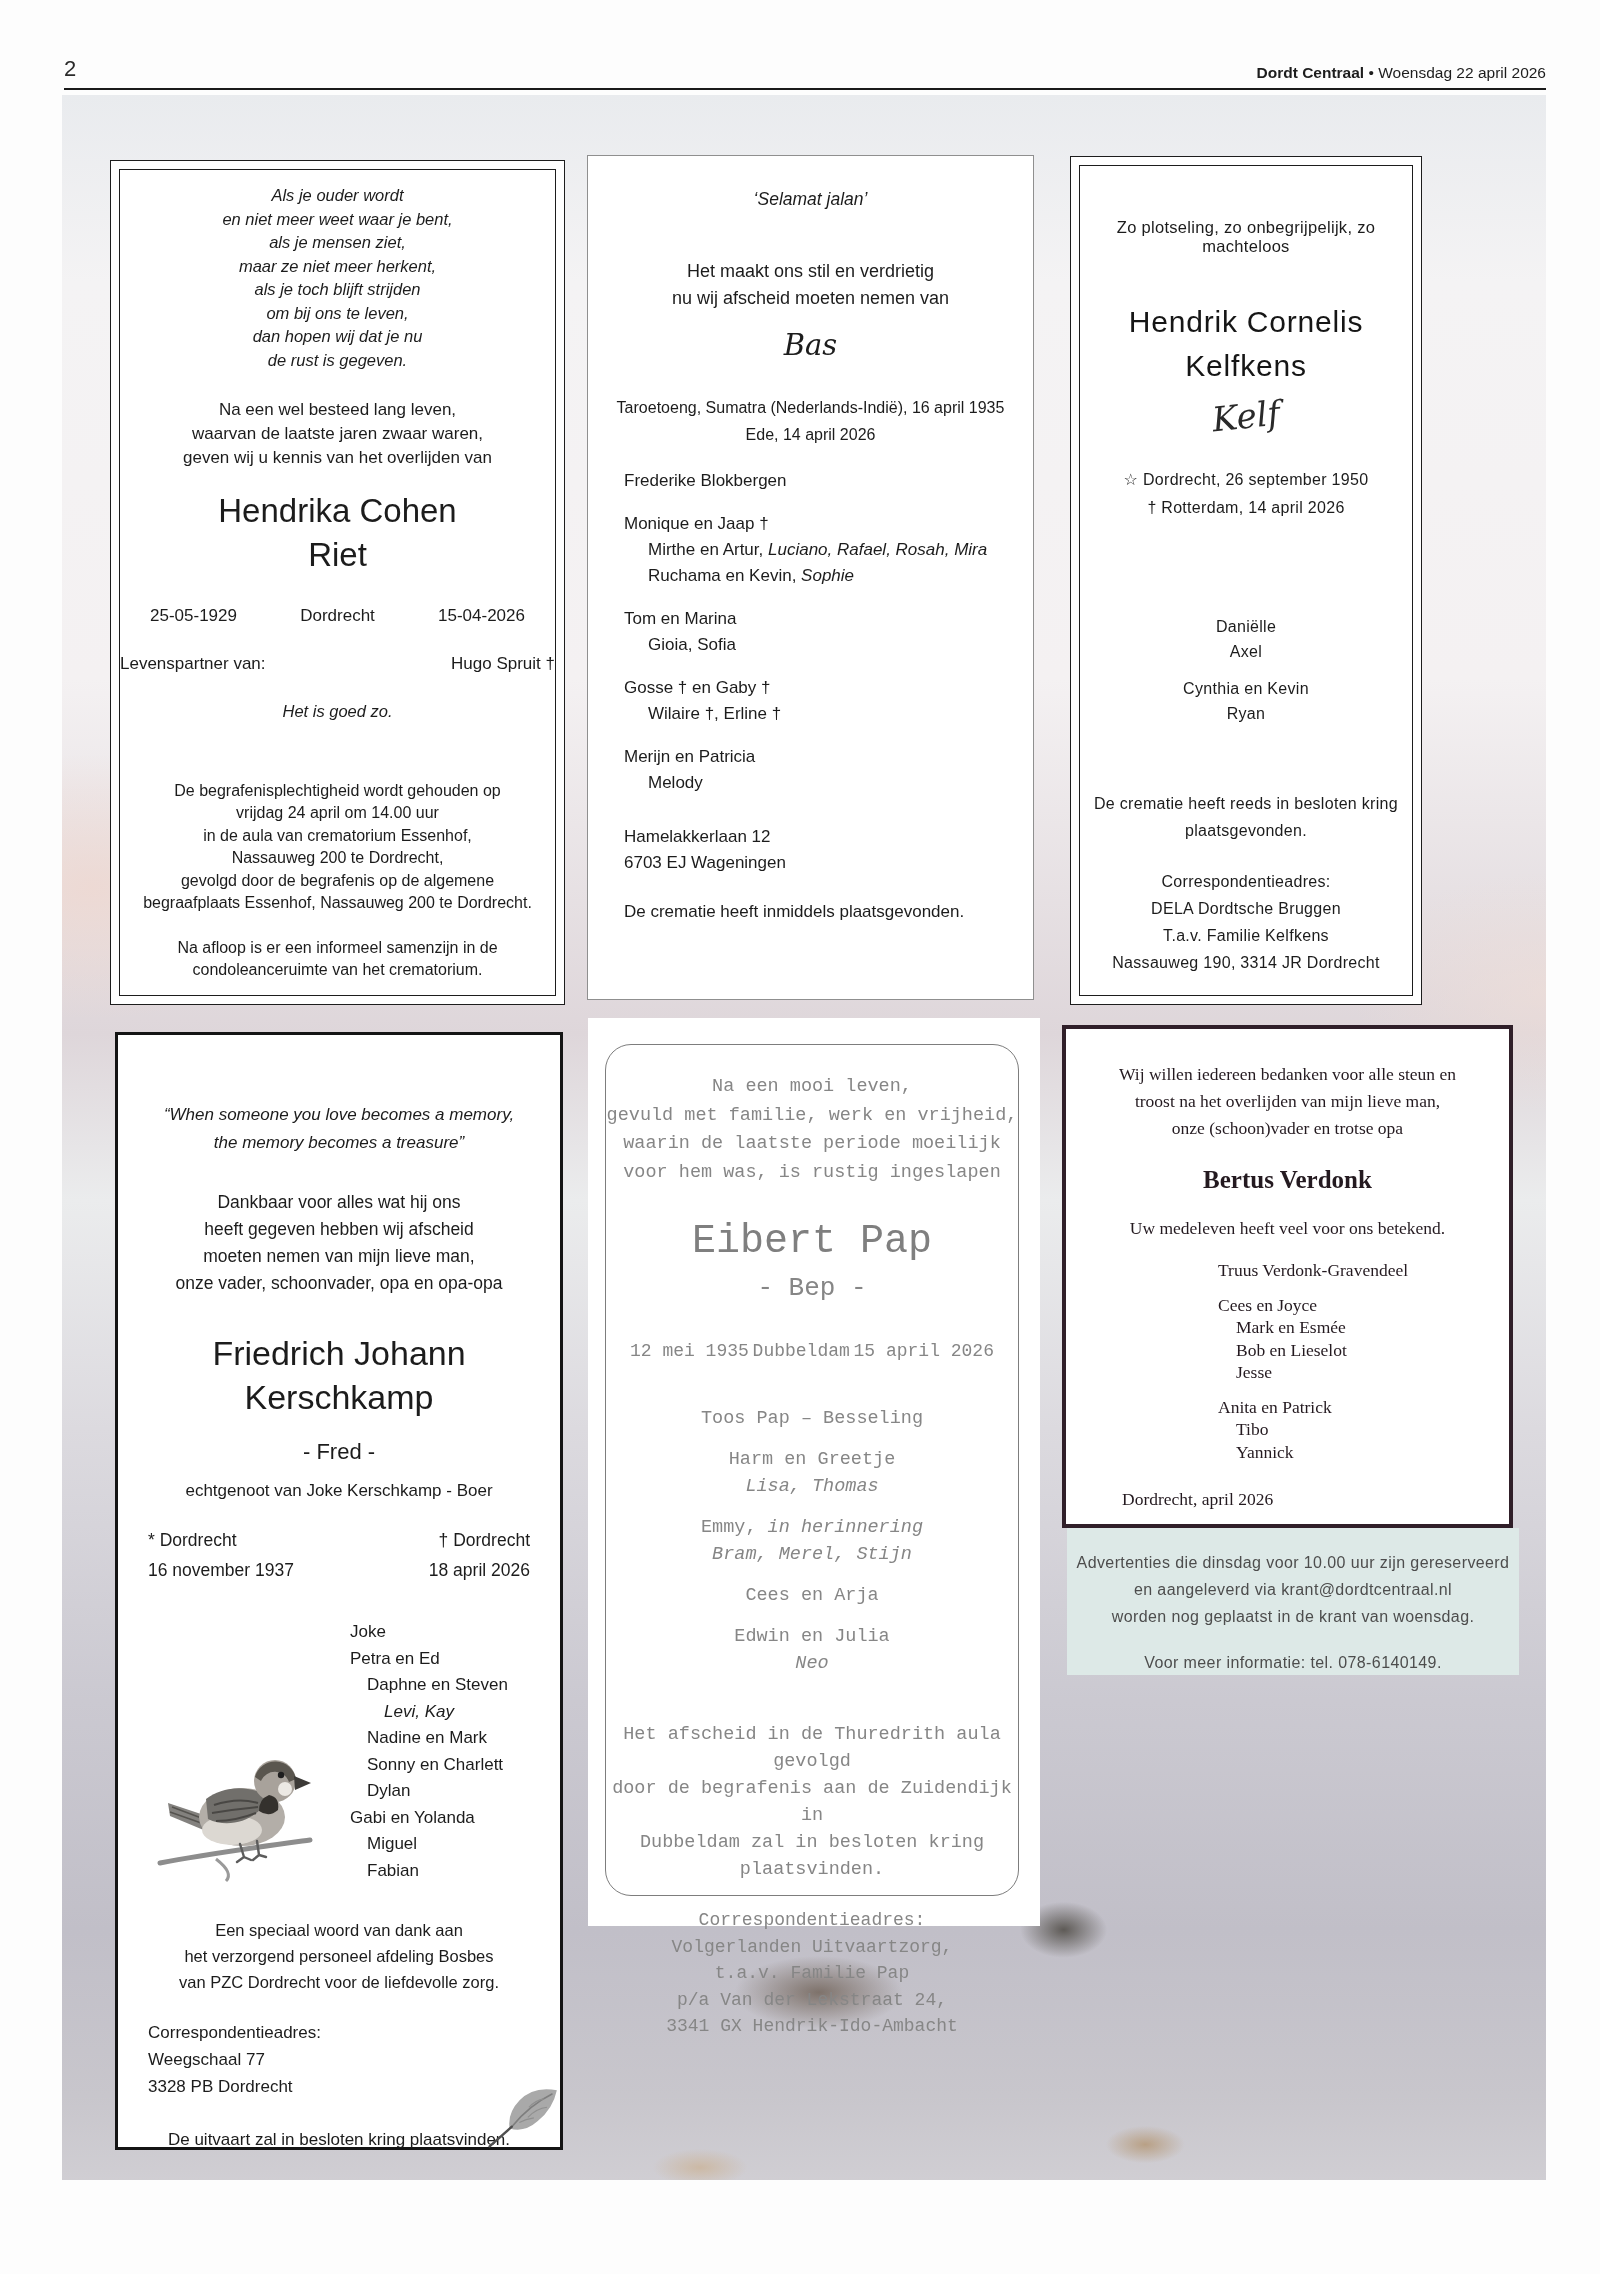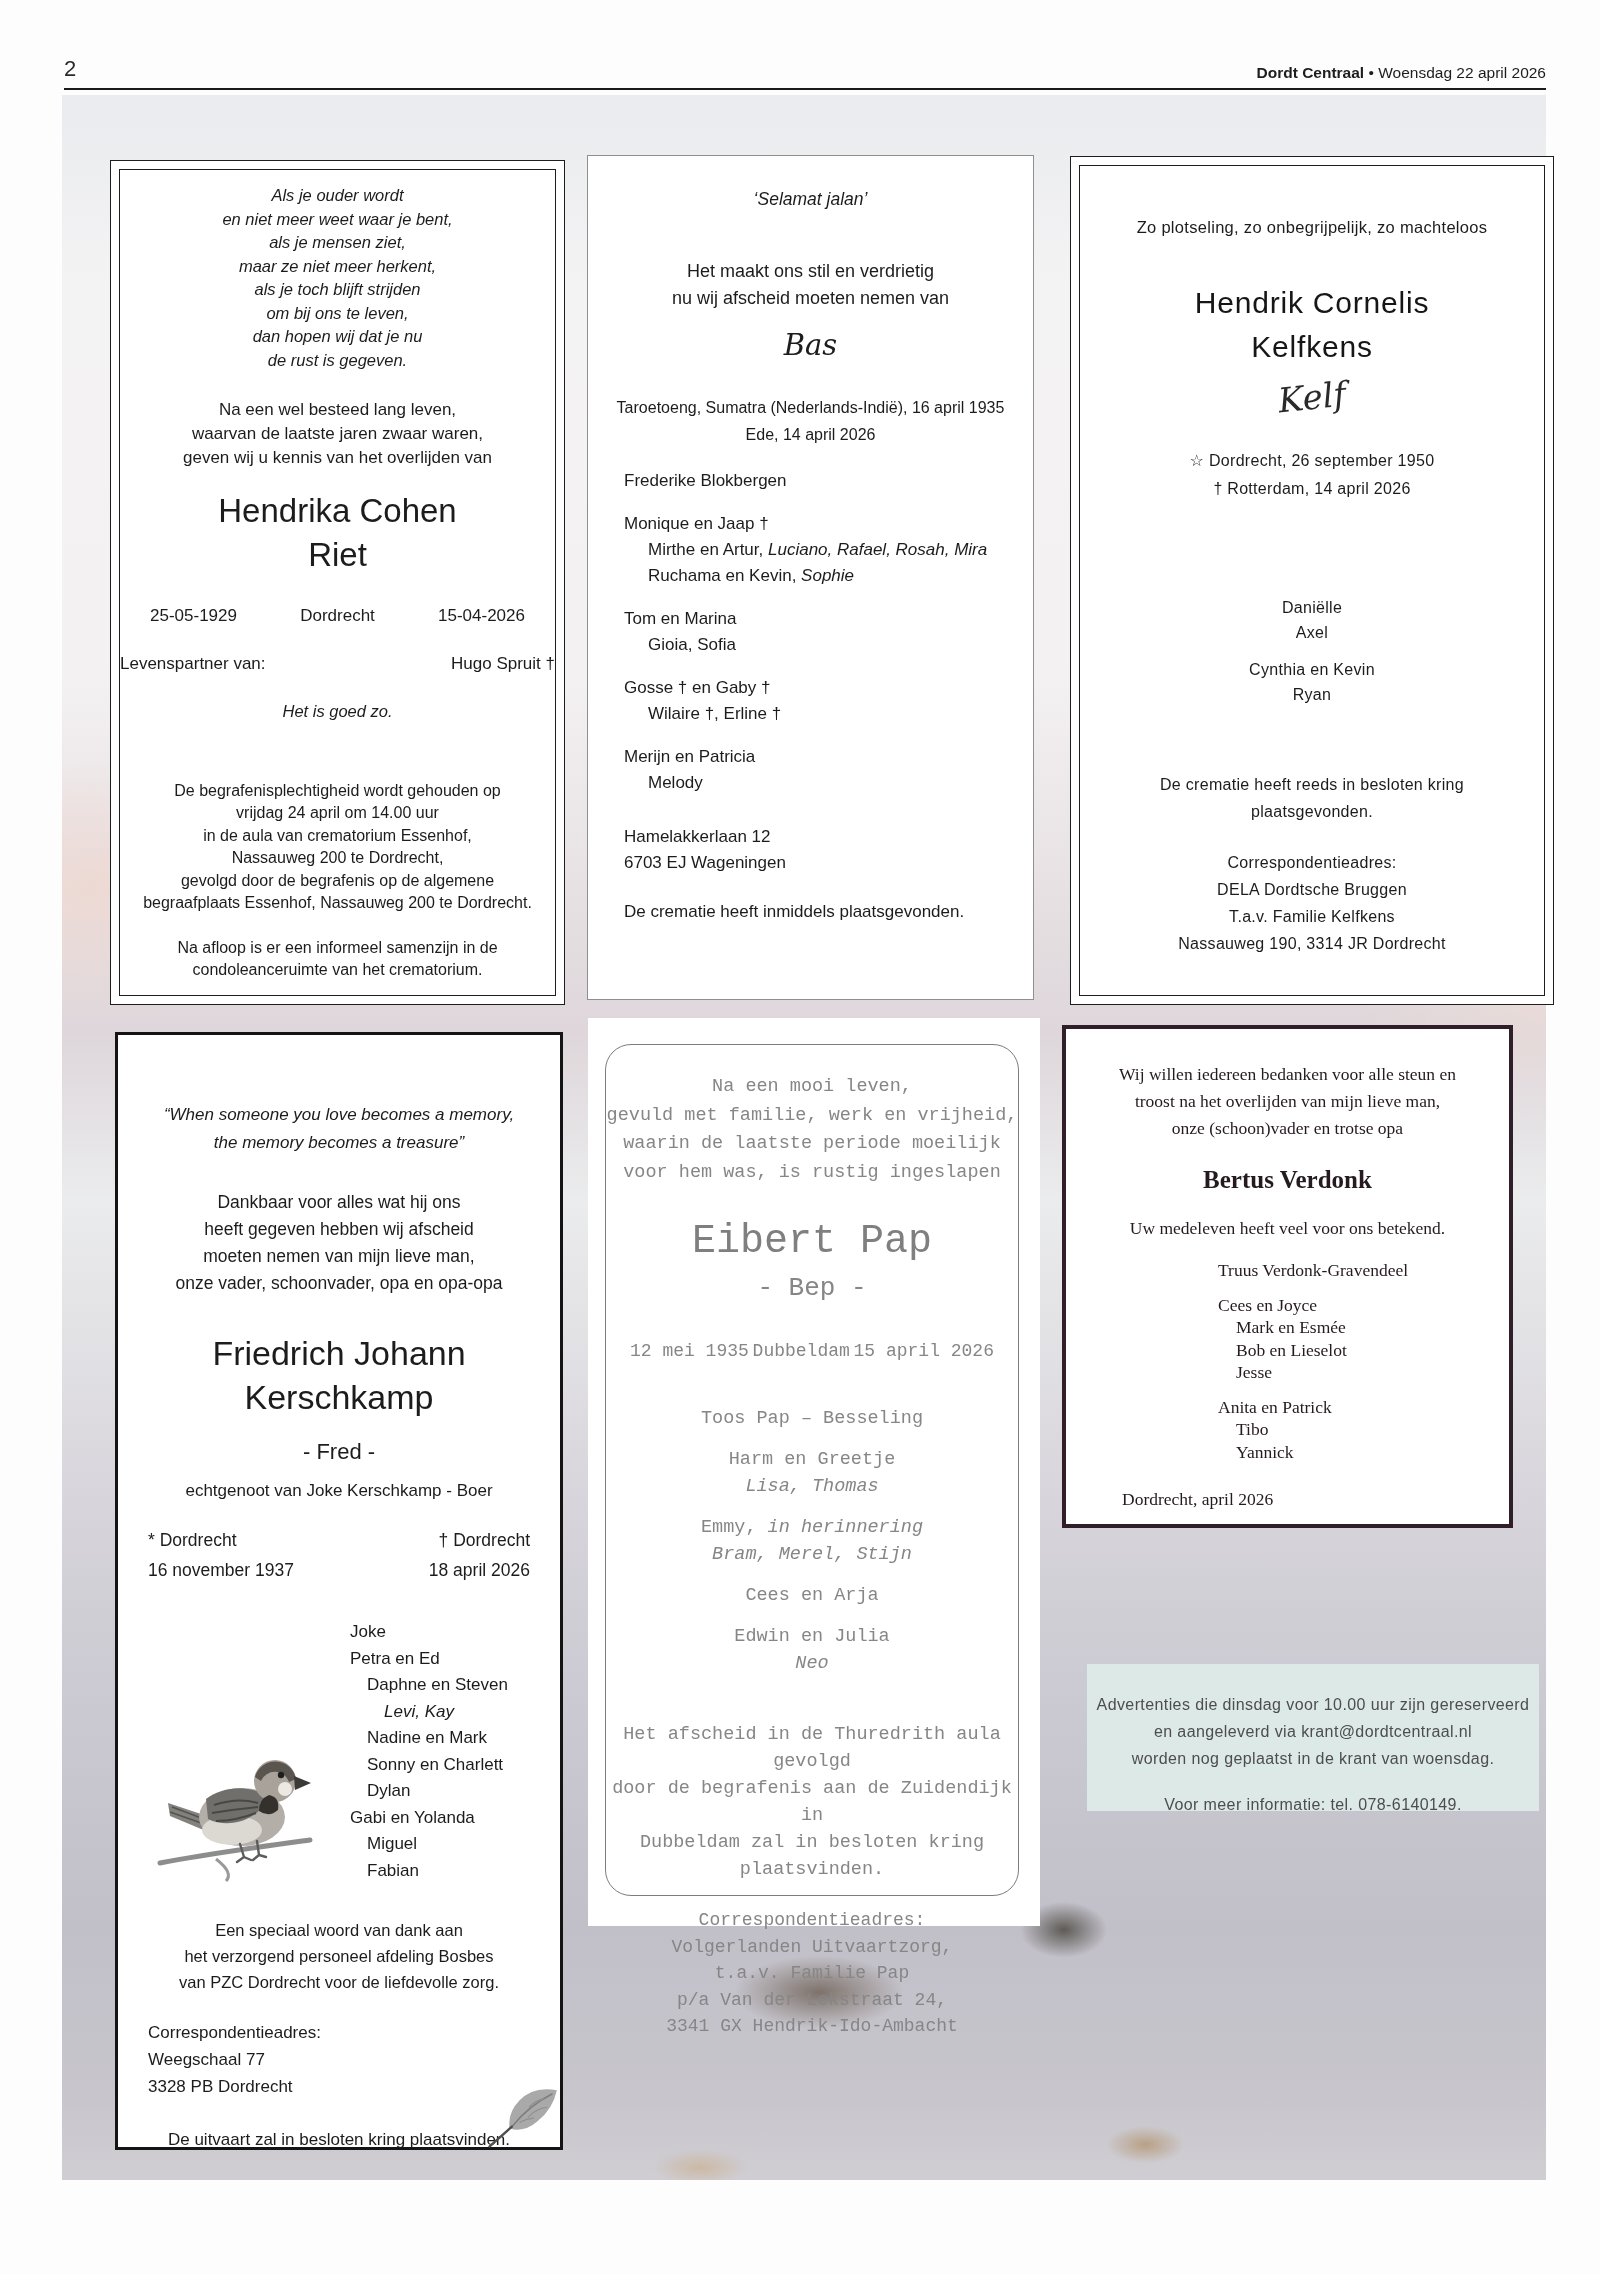--- a/index.html
+++ b/index.html
@@ -182,21 +182,21 @@
       <li class="gap"><span>Merijn en Patricia</span></li>
       <li class="ind"><span>Melody</span></li>
     </ul>
     <div class="fam" style="margin-top:28px;">
       <div style="line-height:26px;">Hamelakkerlaan 12</div>
       <div style="line-height:26px;">6703 EJ Wageningen</div>
     </div>
     <div class="fam b-close" style="margin-top:26px;">De crematie heeft inmiddels plaatsgevonden.</div>
   </div>
 
-  <div class="box dbl" style="left:1070px;top:156px;width:484px;height:849px;">
+  <div class="box dbl" style="left:1070px;top:156px;width:352px;height:849px;">
     <div class="dbl-inner ctr">
       <div class="k-head" style="margin-top:52px;">Zo plotseling, zo onbegrijpelijk, zo machteloos</div>
       <div style="margin-top:44px;">
         <div class="k-name">Hendrik Cornelis</div>
         <div class="k-name">Kelfkens</div>
       </div>
       <div class="script k-sig" style="margin-top:8px;">Kelf</div>
       <div style="margin-top:30px;">
         <div class="k-dates">☆ Dordrecht, 26 september 1950</div>
         <div class="k-dates">† Rotterdam, 14 april 2026</div>
@@ -360,19 +360,19 @@
       <div class="ind">Mark en Esmée</div>
       <div class="ind">Bob en Lieselot</div>
       <div class="ind">Jesse</div>
       <div class="gap">Anita en Patrick</div>
       <div class="ind">Tibo</div>
       <div class="ind">Yannick</div>
     </div>
     <div class="v-city">Dordrecht, april 2026</div>
   </div>
 
-  <div id="ad-box" class="box" style="left:1067px;top:1664px;width:452px;height:147px;padding-top:27px;margin-left:20px;">
+  <div id="ad-box" class="box" style="left:1067px;top:1528px;width:452px;height:147px;padding-top:21px;">
     <div class="ad-line">Advertenties die dinsdag voor 10.00 uur zijn gereserveerd</div>
     <div class="ad-line">en aangeleverd via krant@dordtcentraal.nl</div>
     <div class="ad-line">worden nog geplaatst in de krant van woensdag.</div>
     <div class="ad-info">Voor meer informatie: tel. 078-6140149.</div>
   </div>
 </div>
 
 </body></html>

